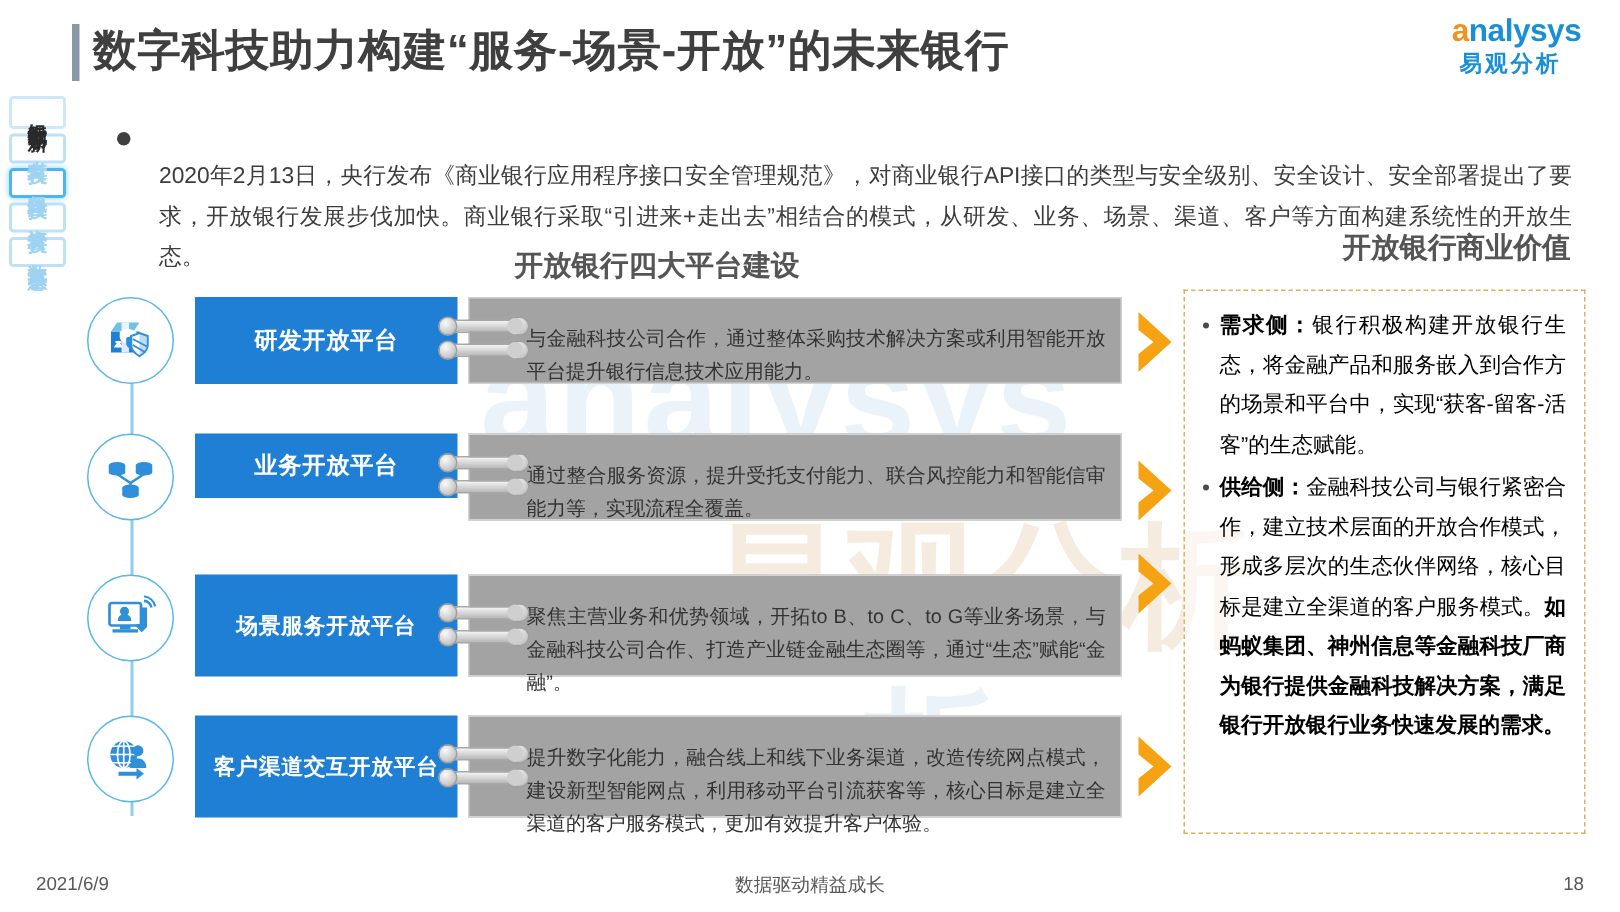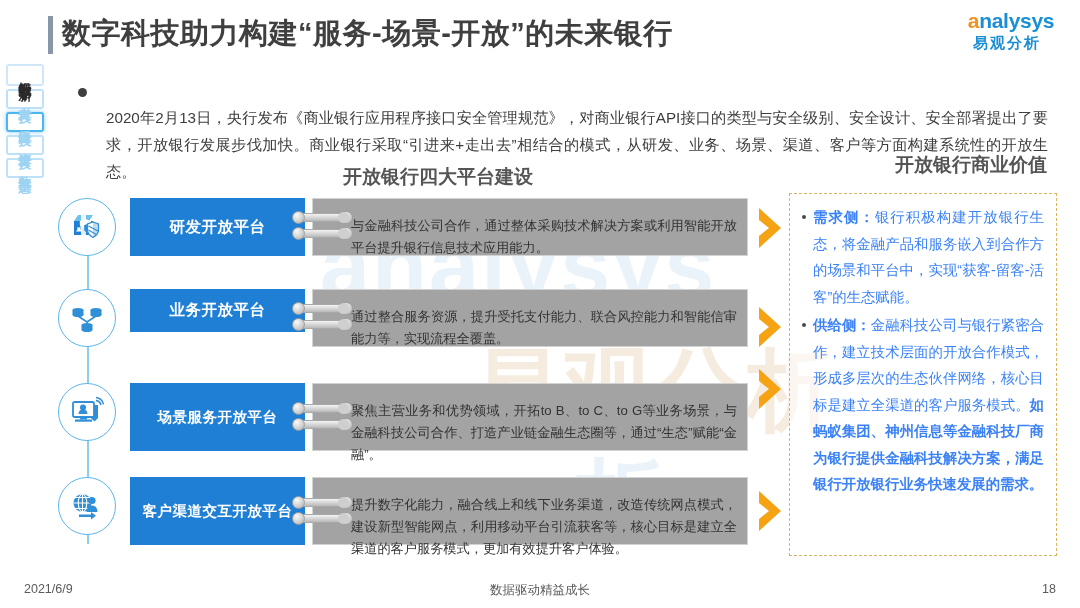--- a/index.html
+++ b/index.html
@@ -161,21 +161,21 @@
     width:268px;height:363px;
     border:1.4px dashed #d9b460;
     box-sizing:border-box;
     background:rgba(255,255,255,.55);
     padding:10px 12px 6px 10px;
     z-index:3;
   }
   .v-item{
     position:relative;
     padding-left:13px;
-    font-size:14.4px;line-height:26.5px;color:#3b82f6;
+    font-size:14.4px;line-height:26.5px;color:#000000;
     text-align:justify;
     margin-bottom:2px;
   }
   .v-item::before{
     content:"";position:absolute;left:2px;top:11px;
     width:4px;height:4px;border-radius:50%;background:#4a4a4a;
   }
   .v-item b{font-weight:bold;}
 
   

